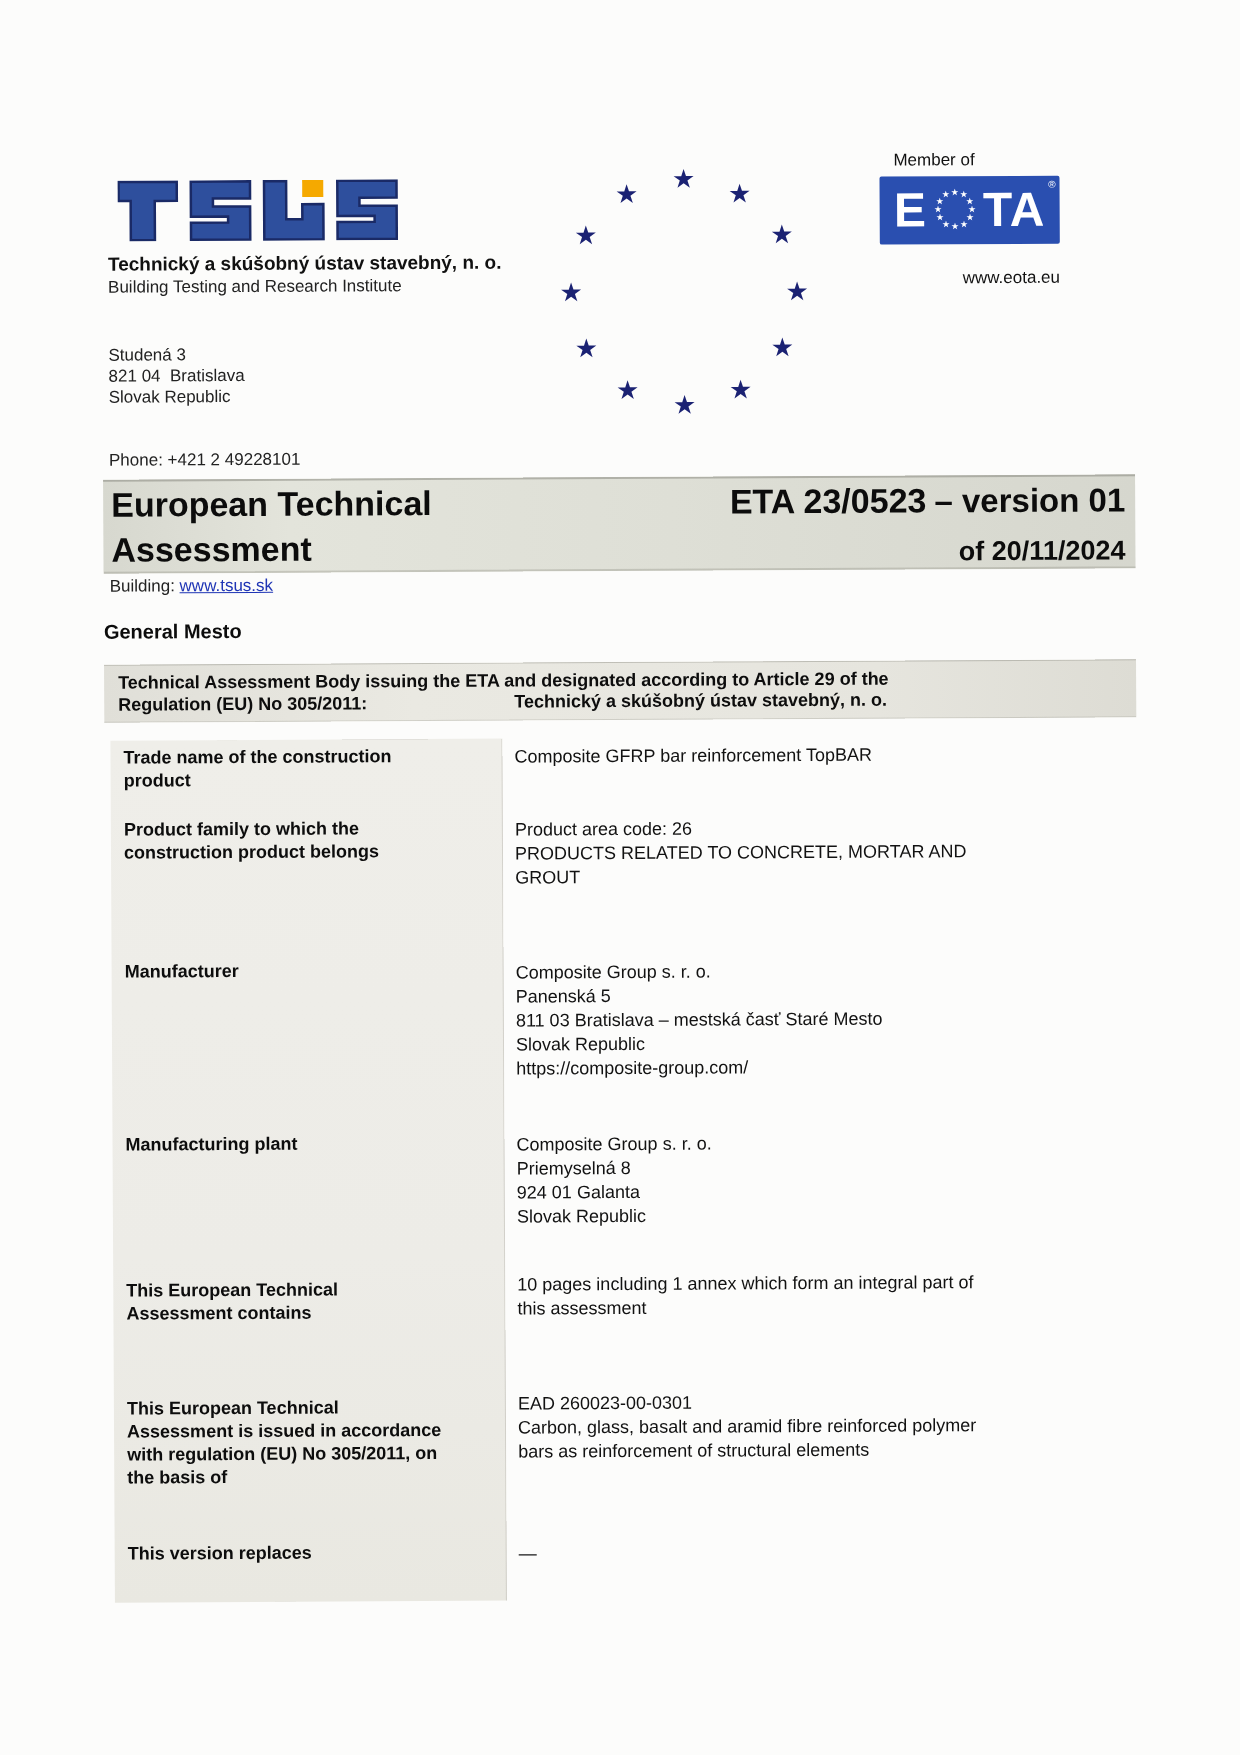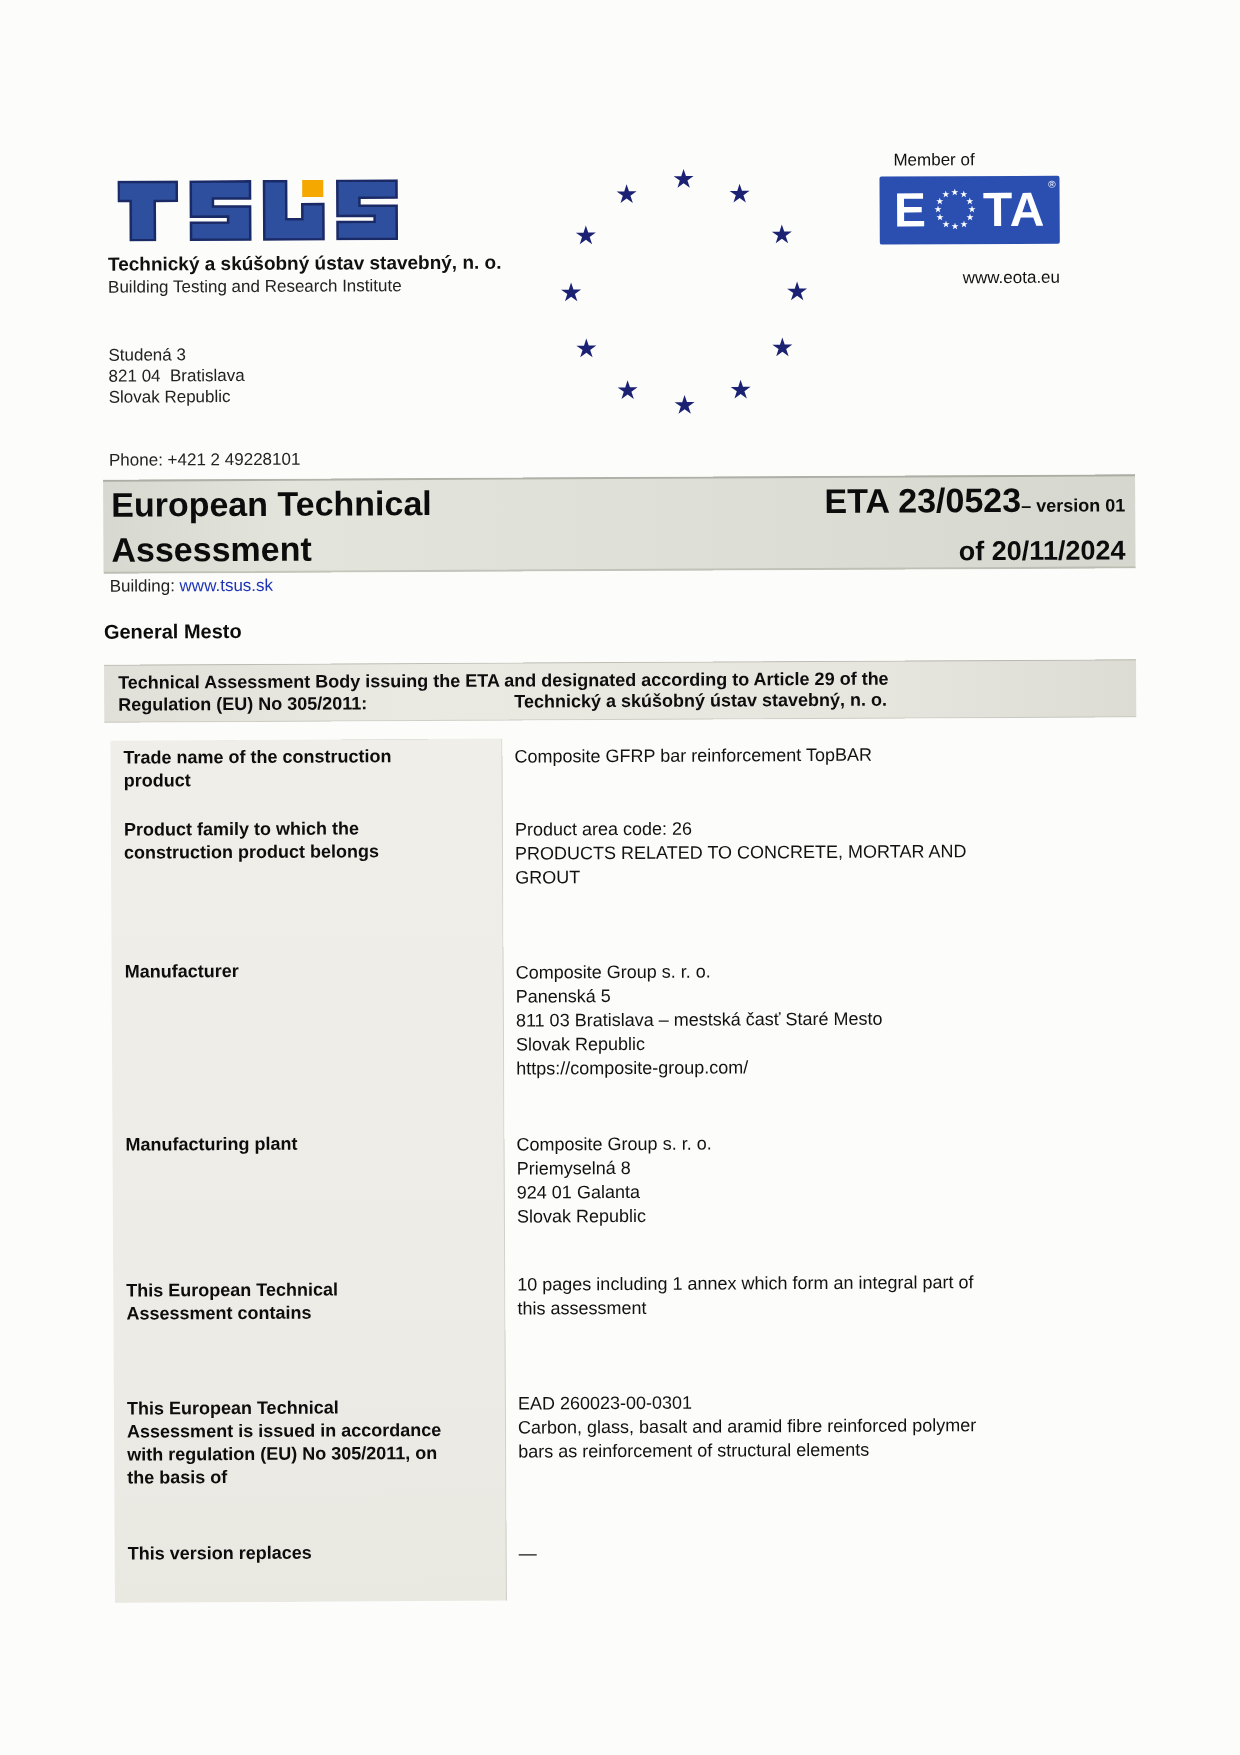--- a/index.html
+++ b/index.html
@@ -9,21 +9,21 @@
     font-family:"Liberation Sans", sans-serif;color:#141414;
   }
   .tilt{position:absolute;inset:0;transform:rotate(-0.3deg);transform-origin:620px 850px;}
   .abs{position:absolute;}
   .prewrap{white-space:pre-wrap;}
 
   
   .org-name{left:111px;top:251px;font-size:19px;font-weight:bold;color:#111;}
   .org-name-en{left:111px;top:275px;font-size:17px;color:#222;}
   .contact{left:111px;top:300px;font-size:17px;line-height:21px;color:#222;}
-  .weblink{color:var(--link-blue);cursor:pointer;}
+  .weblink{color:var(--link-blue);text-decoration:underline;cursor:pointer;}
 
   
   .eu-emblem{left:562px;top:167px;width:250px;height:250px;}
   .eu-star{position:absolute;width:26px;height:26px;font-size:26px;line-height:26px;
     text-align:center;color:var(--star-navy);}
   .eu-text{position:absolute;left:0;top:52px;width:100%;text-align:center;
     font-size:13.5px;line-height:29.5px;color:#1a1a1a;white-space:pre-wrap;}
 
   
   .member-of{left:883px;top:152px;width:180px;font-size:17px;color:#111;text-align:left;padding-left:14px;box-sizing:border-box;}
@@ -35,21 +35,21 @@
   .eota-reg{position:absolute;top:3px;right:4px;color:#fff;font-size:10px;}
   .eota-url{left:883px;top:250px;width:180px;text-align:right;font-size:17px;color:#111;margin-top:20px;}
 
   
   .title-band{left:105px;top:477px;width:1032px;height:94px;
     background:linear-gradient(90deg,#d7d8cf 0%,#e3e4db 18%,var(--band-gray) 55%,#d6d7ce 100%);
     box-shadow:inset 0 2px 0 rgba(120,120,110,0.45), inset 0 -2px 0 rgba(140,140,130,0.35);}
   .title-left{position:absolute;left:8px;top:3px;font-size:34px;font-weight:bold;line-height:45px;color:#0c0c0c;}
   .title-right{position:absolute;right:10px;top:3px;text-align:right;line-height:45px;color:#0c0c0c;white-space:nowrap;}
   .eta-main{font-size:34px;font-weight:bold;}
-  .eta-version{font-size:18px;font-weight:bold;}
+  .eta-version{font-size:33px;font-weight:bold;margin-left:8px;}
   .eta-date{font-size:27px;font-weight:bold;}
 
   .general-part{left:105px;top:618px;font-size:20px;font-weight:bold;color:#0c0c0c;}
 
   
   .tab-row{left:105px;top:662px;width:1032px;height:58px;
     background:linear-gradient(90deg,#e0dfd8 0%,#eae9e2 30%,var(--tab-gray) 75%,#dddcd4 100%);
     box-shadow:inset 0 1px 0 rgba(130,130,120,0.4), inset 0 -1px 0 rgba(150,150,140,0.3);}
   .tab-label{position:absolute;left:14px;top:7px;width:930px;font-size:18px;font-weight:bold;line-height:22px;color:#0d0d0d;white-space:pre-wrap;}
   .tab-value{position:absolute;left:410px;top:29px;font-size:18px;font-weight:bold;color:#0d0d0d;}

